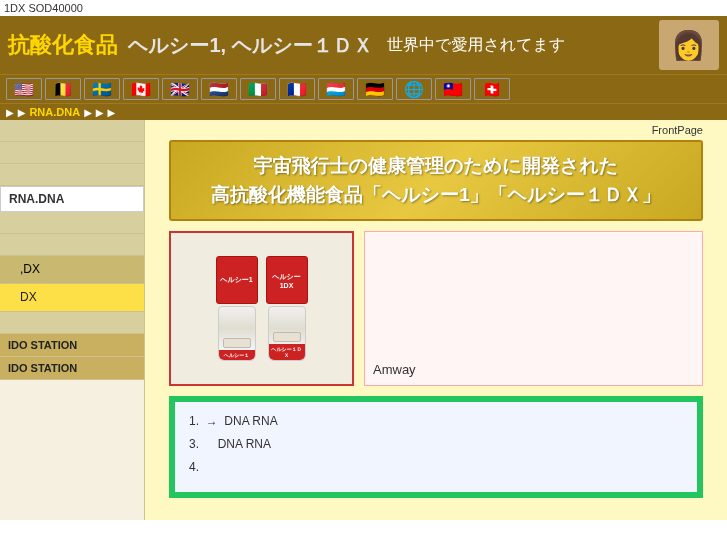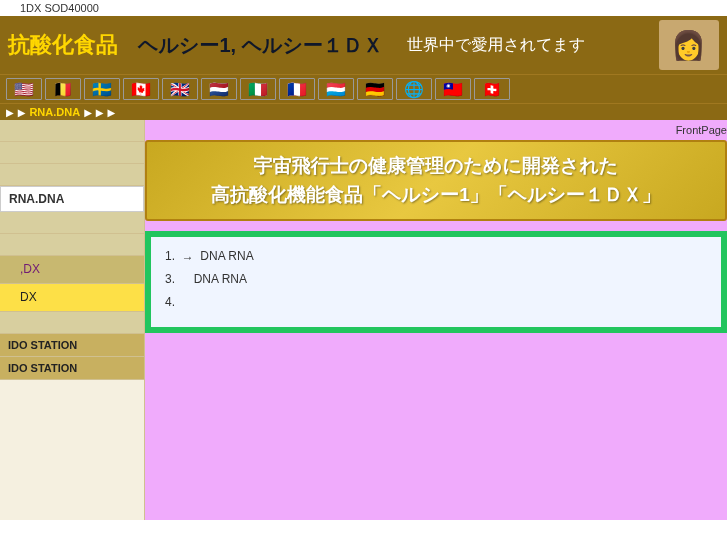--- a/index.html
+++ b/index.html
@@ -1,38 +1,38 @@
 <!DOCTYPE html>
 <html><head>
   <meta charset="utf-8">
   <style>
     * { margin: 0; padding: 0; box-sizing: border-box; }
     body { font-family: Arial, sans-serif; font-size: 12px; background: #fff; width: 727px; min-height: 545px; overflow-x: hidden; }
 
     #page-title-bar {
       font-size: 11px;
       color: #333;
-      padding: 2px 20px;
+      padding: 2px 4px;
       background: #fff;
     }
 
     #header {
       background: #8B6914;
       padding: 4px 8px;
       display: flex;
       align-items: center;
-      gap: 20px;
+      gap: 10px;
     }
     #header-title {
       color: #FFD700;
       font-size: 22px;
       font-weight: bold;
     }
     #header-subtitle {
-      color: #0f172a;
+      color: #e5e5e5;
       font-size: 20px;
       font-weight: bold;
     }
     #header-tagline {
       color: #fff;
       font-size: 16px;
       margin-left: 4px;
     }
     #header-person {
       margin-left: auto;
@@ -98,21 +98,21 @@
       border-right: 1px solid #d0c090;
       min-height: 400px;
     }
 
     .sidebar-item {
       padding: 5px 8px;
       border-bottom: 1px solid #d0c090;
       font-size: 12px;
       cursor: pointer;
       background: #e8dfc0;
-      color: #701a75;
+      color: #000000;
       min-height: 22px;
     }
     .sidebar-item.highlighted {
       background: #c8b870;
     }
     .sidebar-item.dark {
       background: #fde047;
       color: #222;
     }
     .sidebar-item.empty {
@@ -130,22 +130,22 @@
       background: #c8b060;
       color: #222;
       font-size: 11px;
       font-weight: bold;
       text-align: left;
       padding-right: 8px;
     }
 
     #content {
       flex: 1;
-      padding: 4px 0;
-      background: #f0abfc;
+      padding: 4px 24px;
+      background: #fef9c3;
     }
 
     #frontpage-label {
       text-align: right;
       font-size: 11px;
       color: #333;
       margin-bottom: 4px;
     }
 
     #banner {
@@ -333,20 +333,50 @@
       <span>FrontPage</span>
     </div>
 
     <div id="banner">
       <div id="banner-text">
         <span>宇宙飛行士の健康管理のために開発された</span><br>
         <span>高抗酸化機能食品「ヘルシー1」「ヘルシー１ＤＸ」</span>
       </div>
     </div>
 
+    <div id="product-section">
+      <div id="product-image-box">
+        <div class="product-bottles">
+
+          <div class="bottle">
+            <div class="bottle-box">
+              <span>ヘルシー1</span>
+            </div>
+            <div class="bottle-jar">
+              <div class="bottle-lid"></div>
+              <div class="bottle-label">ヘルシー１</div>
+            </div>
+          </div>
+
+          <div class="bottle">
+            <div class="bottle-box">
+              <span>ヘルシー1DX</span>
+            </div>
+            <div class="bottle-jar">
+              <div class="bottle-lid"></div>
+              <div class="bottle-label">ヘルシー１ＤＸ</div>
+            </div>
+          </div>
+        </div>
+      </div>
+
+      <div id="amway-box">
+        <span id="amway-label">Amway</span>
+      </div>
+    </div>
 
     <div id="list-section">
 
     <div class="list-item-row"><span>1.</span>&nbsp;&nbsp;<span>→</span>&nbsp;&nbsp;<span>DNA RNA</span></div>
         <div class="list-item-row"><span>3.</span>&nbsp;&nbsp;<span>　DNA RNA</span></div>
         <div class="list-item-row"><span>4.</span>&nbsp;&nbsp;<span></span></div>
       </div>
 
   </div>
 </div>

